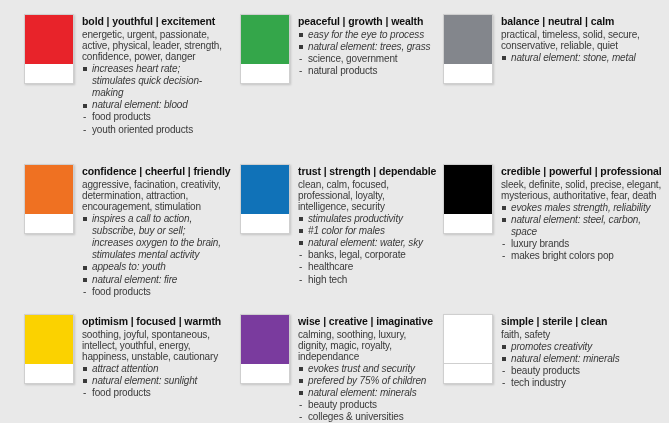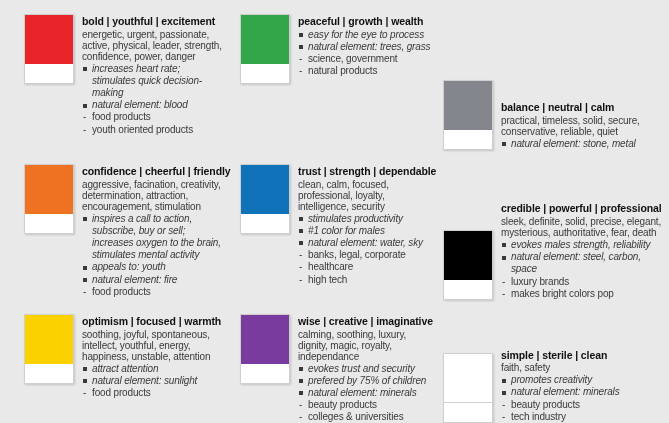--- a/index.html
+++ b/index.html
@@ -26,21 +26,21 @@
     width: 669px;
     height: 423px;
   }
   .cell {
     display: flex;
     align-items: flex-start;
     padding-top: 14px;
   }
   .cell.col1 { padding-left: 24px; }
   .cell.col2 { padding-left: 14px; }
-  .cell.col3 { padding-left: 7px; align-items: flex-end; }
+  .cell.col3 { padding-left: 7px; }
 
   .swatch {
     flex: 0 0 auto;
     width: 50px;
     height: 70px;
     background: #ffffff;
     border: 1px solid #cfcfcf;
     box-shadow: 1px 1px 2px rgba(0,0,0,0.16);
     box-sizing: border-box;
     margin-right: 8px;
@@ -211,21 +211,21 @@
           </ul>
         </div>
       </div>
       <div class="cell col1">
         <div class="swatch">
           <div class="chip" style="background: rgb(251, 210, 0);"></div>
           <div class="base"></div>
         </div>
         <div class="info">
           <div class="headline">optimism | focused | warmth</div>
-          <div class="keywords">soothing, joyful, spontaneous, intellect, youthful, energy, happiness, unstable, attention</div>
+          <div class="keywords">soothing, joyful, spontaneous, intellect, youthful, energy, happiness, unstable, cautionary</div>
           <ul class="points">
             <li class="points-item sq">attract attention</li>
             <li class="points-item sq">natural element: sunlight</li>
             <li class="points-item dash">food products</li>
           </ul>
         </div>
       </div>
       <div class="cell col2">
         <div class="swatch">
           <div class="chip" style="background: rgb(122, 59, 158);"></div>

